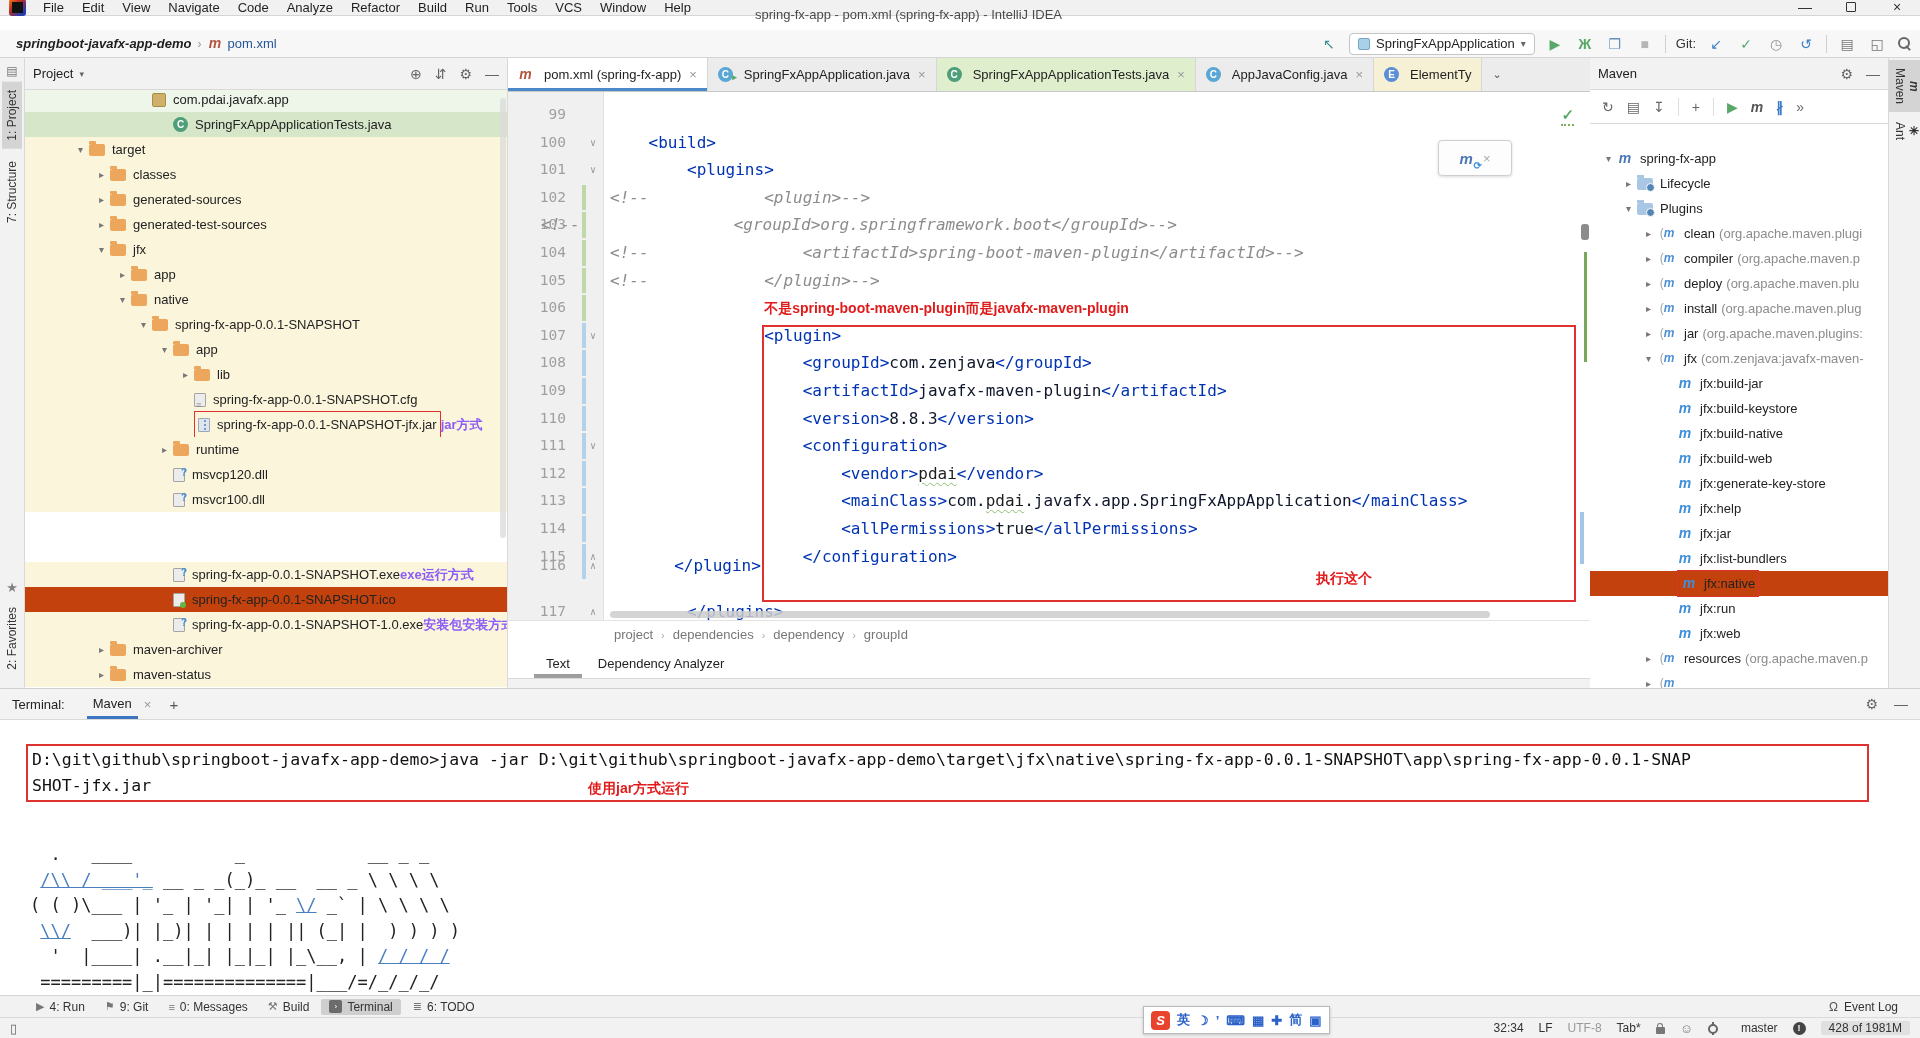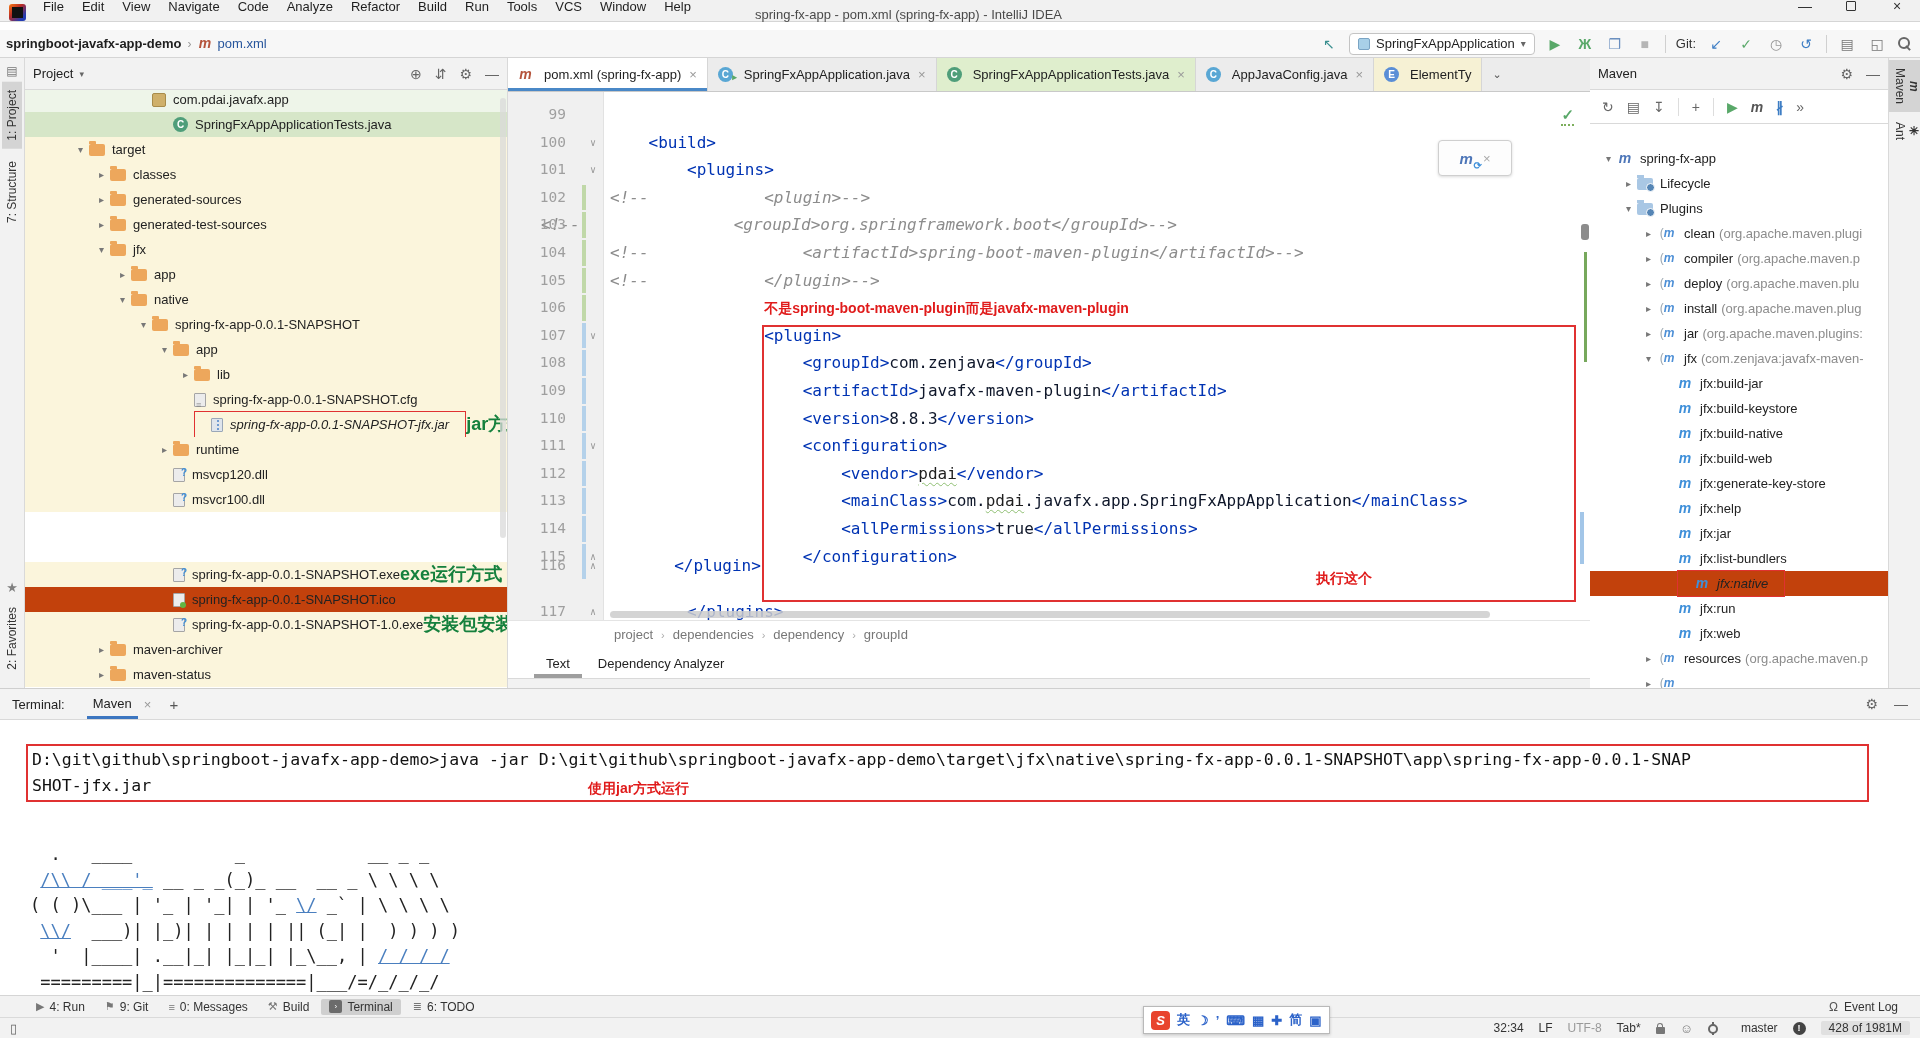--- a/index.html
+++ b/index.html
@@ -1,33 +1,33 @@
 <!DOCTYPE html>
 <html><head>
 <meta charset="utf-8">
 <style>
   * { margin:0; padding:0; box-sizing:border-box; }
   html,body { width:1920px; height:1038px; overflow:hidden; }
   body { font-family:"Liberation Sans",sans-serif; font-size:13px; color:#1e1e1e; background:#fff; position:relative; }
   .abs { position:absolute; }
 
   
-  .titlebar { position:absolute; left:0; top:0; width:1920px; height:22px; background:#f1f1f1; border-bottom:1px solid #d5d5d5; display:flex; align-items:flex-end; }
+  .titlebar { position:absolute; left:0; top:0; width:1920px; height:16px; background:#f1f1f1; border-bottom:1px solid #d5d5d5; display:flex; align-items:center; }
   .app-icon { width:17px; height:17px; margin:0 8px 0 9px; border-radius:3px; background:linear-gradient(135deg,#f97a12,#b92b27 40%,#243cb2 80%); position:relative; }
   .app-icon::after { content:""; position:absolute; left:3px; top:3px; right:3px; bottom:3px; background:#111; }
   .menu { display:flex; }
   .menu-item { padding:0 9px; line-height:29px; color:#1e1e1e; cursor:default; }
   .win-title { position:absolute; left:755px; top:0; line-height:29px; color:#4a4a4a; }
   .win-controls { margin-left:auto; display:flex; align-items:center; }
   .win-btn { width:46px; text-align:center; line-height:29px; color:#333; font-size:14px; }
   .win-max { display:inline-block; width:10px; height:10px; border:1.5px solid #333; border-radius:1px; }
 
   
   .navbar { position:absolute; left:0; top:30px; width:1920px; height:28px; background:#f7f7f7; border-bottom:1px solid #d5d5d5; display:flex; align-items:center; }
-  .crumb-project { font-weight:bold; margin-left:6px; }
+  .crumb-project { font-weight:bold; margin-left:16px;font-style:italic; }
   .crumb-sep { color:#9a9a9a; margin:0 6px; font-size:12px; }
   .crumb-file { color:#27559c; }
   .nav-right { position:absolute; right:8px; top:0; height:27px; display:flex; align-items:center; gap:10px; }
   .nico { width:20px; text-align:center; font-size:14px; cursor:default; }
   .run-combo { display:flex; align-items:center; gap:6px; background:#fff; border:1px solid #c4c4c4; border-radius:4px; height:22px; padding:0 8px; min-width:178px; }
   .rc-icon { width:12px; height:12px; background:#a8d0e8; border:1px solid #7aa4c4; border-radius:2px; }
   .rc-chev { color:#666; font-size:10px; margin-left:auto; }
   .nav-sep { width:1px; height:18px; background:#d0d0d0; }
   .git-label { color:#333; }
   .ico-search { position:relative; width:15px; height:15px; display:inline-block; }
@@ -54,22 +54,22 @@
   .ph-icons span { cursor:default; }
   .ptree { position:absolute; left:0; top:32px; right:0; bottom:0; overflow:hidden; }
   .trow { position:absolute; left:0; right:0; height:25px; line-height:25px; white-space:nowrap; font-size:13px; color:#222; display:flex; align-items:center; cursor:default; }
   .trow.excluded { background:#fbf5dc; }
   .trow.sel-green { background:#d6e6c8; }
   .trow.sel-gray  { background:#c2410c; }
   .trow.row-pkg { background:#eef5e9; }
   .arrow { display:inline-block; width:17px; font-size:10px; color:#787878; text-align:center; flex:none; }
   .tlabel { margin-left:2px; }
   .tsuffix { color:#8c8c8c; margin-left:4px; }
-  .red-box { display:inline-flex; align-items:center; border:1px solid #e03131; padding:0 16px;font-style:italic; }
-  .tree-annot { color:#15803d; font-weight:bold; margin-left:0; font-size:18px; }
+  .red-box { display:inline-flex; align-items:center; border:1px solid #e03131; padding:0 3px; }
+  .tree-annot { color:#8b5cf6; font-weight:bold; margin-left:0; font-size:13px; }
   .pscroll { position:absolute; right:1px; top:40px; width:6px; height:440px; background:#d9d9d9; border-radius:3px; opacity:.75; }
 
   
   .ico { display:inline-block; flex:none; position:relative; margin-right:5px; }
   .i-folder { width:16px; height:12px; background:#eda75c; border-radius:2px; }
   .i-folder::before { content:""; position:absolute; top:-3px; left:0; width:7px; height:3px; background:#eda75c; border-radius:1px 1px 0 0; }
   .i-lifecycle-folder { width:16px; height:12px; background:#a9c7e4; border-radius:2px; }
   .i-lifecycle-folder::before { content:""; position:absolute; top:-3px; left:0; width:7px; height:3px; background:#a9c7e4; }
   .i-lifecycle-folder::after { content:""; position:absolute; right:-2px; bottom:-2px; width:7px; height:7px; border-radius:50%; background:#5585b5; border:1px solid #fff; }
   .i-package { width:14px; height:14px; background:#cfb06a; border-radius:2px; border:1px solid #a88c4a; }

